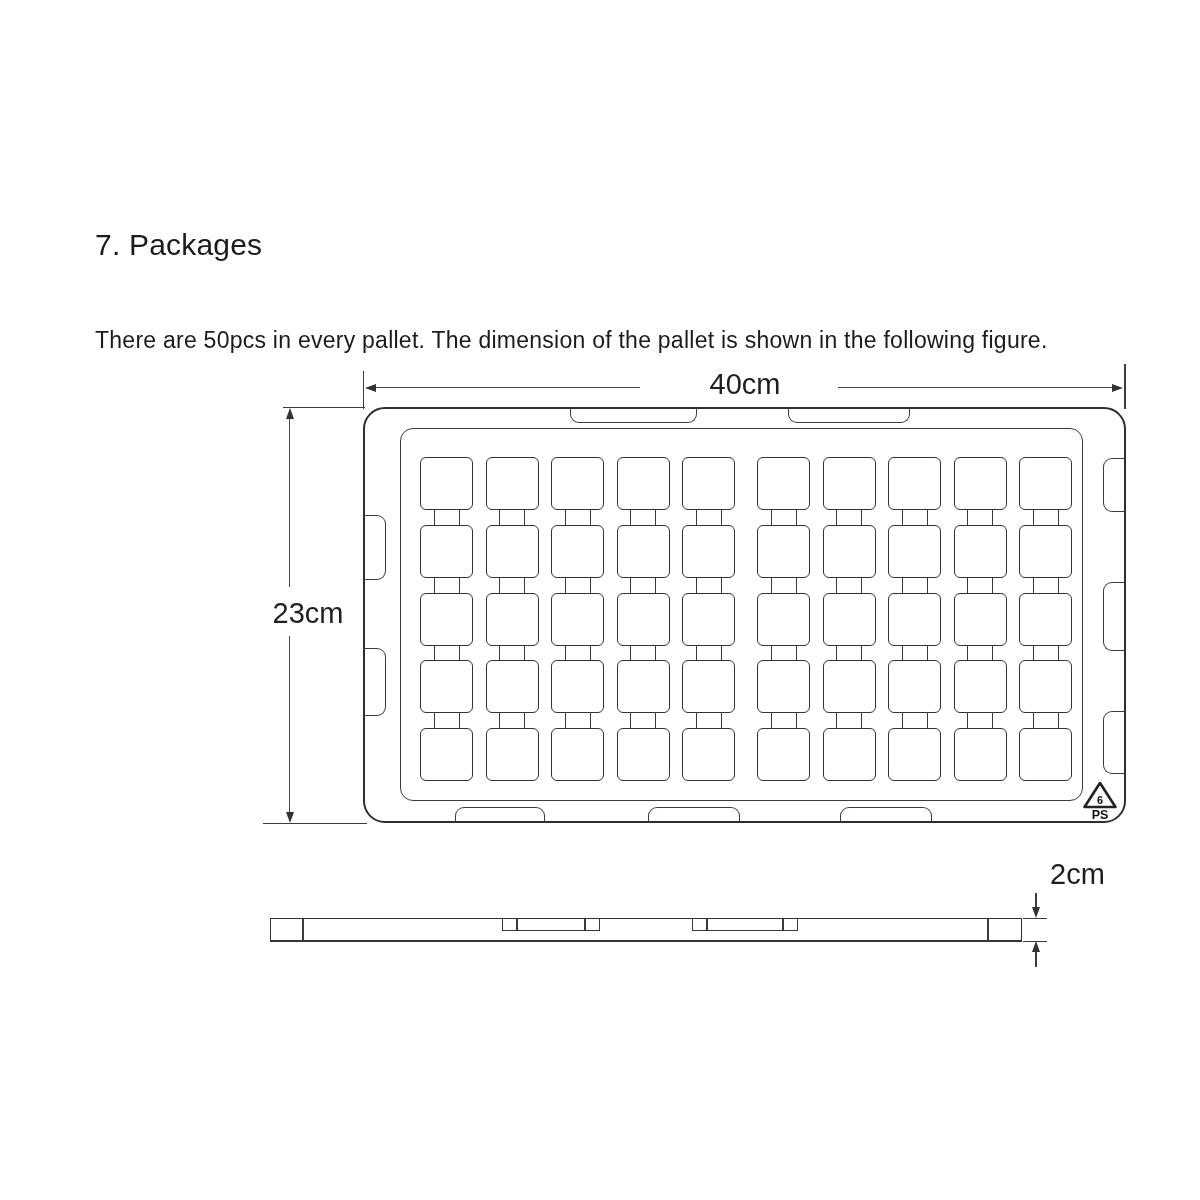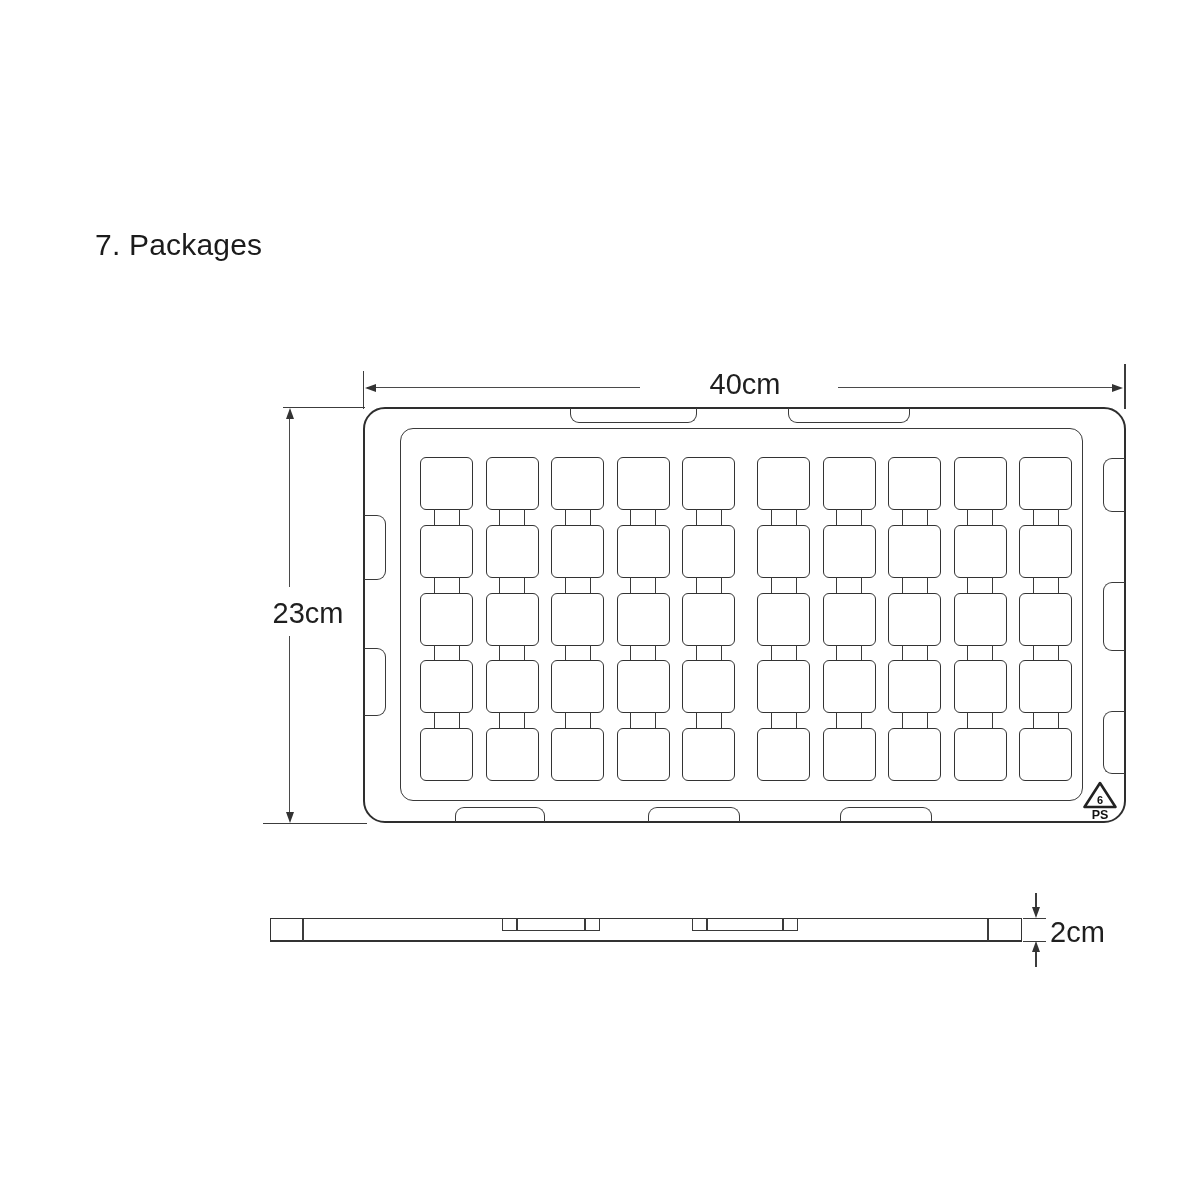--- a/index.html
+++ b/index.html
@@ -41,20 +41,21 @@
   .side-notch{position:absolute;top:918px;height:13px;box-sizing:border-box;
     border-left:1.6px solid #3a3a3a;border-right:1.6px solid #3a3a3a;border-bottom:1.6px solid #3a3a3a;}
   .side-tick{position:absolute;top:918px;width:1.6px;height:13px;background:#3a3a3a;}
 </style>
 </head>
 <body>
 
 <div id="canvas">
 
   <h1 id="title">7. Packages</h1>
+  <p id="desc">There are 50pcs in every pallet. The dimension of the pallet is shown in the following figure.</p>
 
   <div>
 
     <div class="vline" style="left:362.5px;top:371px;height:38px;"></div>
     <div class="vline" style="left:1124px;top:364px;height:45px;"></div>
     <div class="hline" style="left:367px;top:386.5px;width:273px;height:1.4px;background:#4a4a4a;"></div>
     <div class="hline" style="left:838px;top:386.5px;width:282px;height:1.4px;background:#4a4a4a;"></div>
     <div class="arr left" style="left:365px;top:383.5px;"></div>
     <div class="arr right" style="left:1112px;top:383.5px;"></div>
     <div class="dim-label" style="left:691px;top:368px;width:100px;">40cm</div>
@@ -193,16 +194,16 @@
     <div class="side-notch" style="left:692px;width:106px;"></div>
     <div class="side-tick" style="left:706px;"></div>
     <div class="side-tick" style="left:782px;"></div>
 
     <div class="hline" style="left:1023px;top:917.5px;width:24px;height:1.4px;"></div>
     <div class="hline" style="left:1023px;top:940.5px;width:24px;height:1.4px;"></div>
     <div class="vline" style="left:1035px;top:893px;height:16px;width:1.5px;"></div>
     <div class="arr down" style="left:1031.8px;top:907px;"></div>
     <div class="vline" style="left:1035px;top:951px;height:16px;width:1.5px;"></div>
     <div class="arr up" style="left:1031.8px;top:941px;"></div>
-    <div class="dim-label" style="left:1046px;top:916px;width:70px;text-align:left;">2cm</div>
+    <div class="dim-label" style="left:1046px;top:858px;width:70px;text-align:left;">2cm</div>
   </div>
 
 </div>
 
 </body></html>

